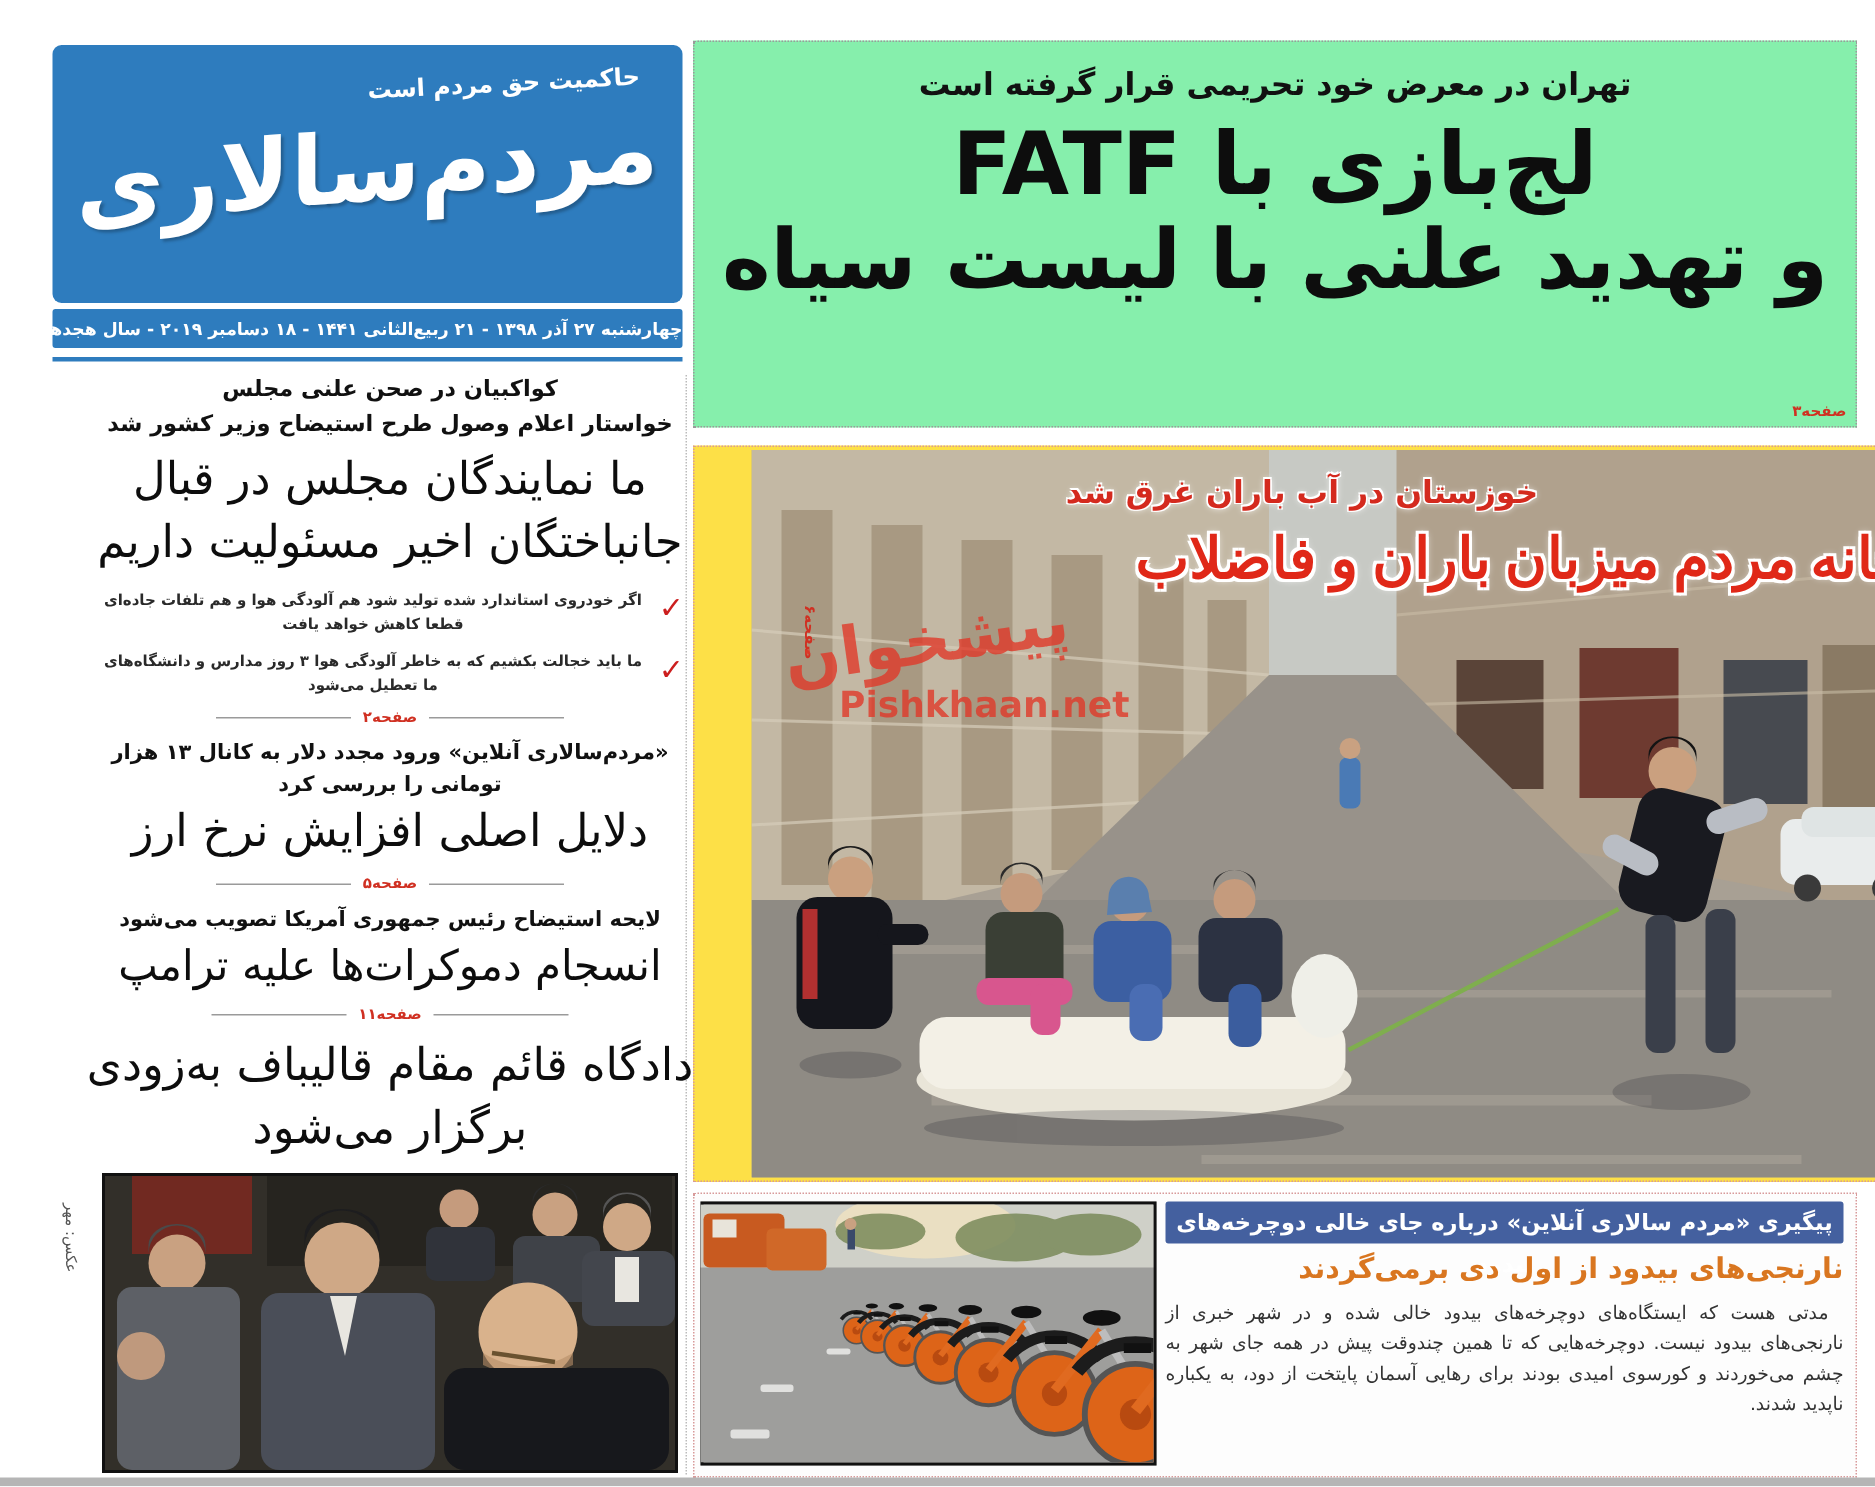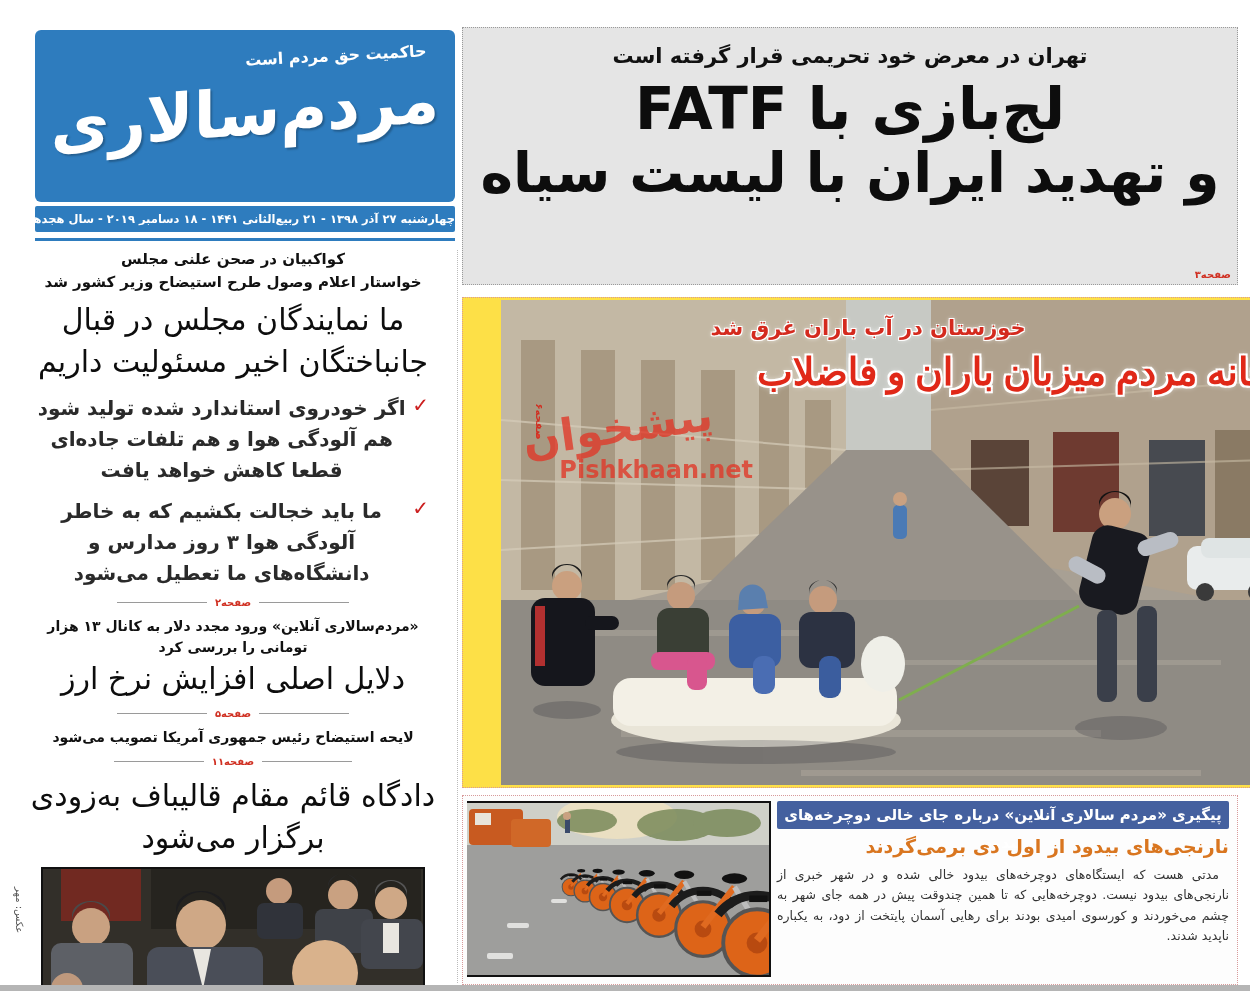--- a/index.html
+++ b/index.html
@@ -8,37 +8,37 @@
   .abs{position:absolute;}
 
   
   .masthead{right:795px;left:35px;top:30px;height:172px;background:#2e7cbe;border-radius:6px;color:#fff;}
   .masthead .slogan{position:absolute;top:16px;right:28px;font-size:16px;font-weight:bold;transform:rotate(-3deg);}
   .masthead .brand{position:absolute;top:46px;right:0;left:0;text-align:center;font-size:64px;font-weight:900;transform:rotate(-4deg) skewX(-4deg);text-shadow:2px 2px 2px rgba(0,0,0,.25);}
   .dateline{right:795px;left:35px;top:206px;height:26px;background:#2e7cbe;color:#fff;font-size:11.5px;font-weight:bold;text-align:center;line-height:26px;border-radius:2px;white-space:nowrap;}
   .bluerule{right:795px;left:35px;top:238px;height:3px;background:#2e7cbe;}
 
   
-  .lead-box{left:462px;top:27px;width:776px;height:258px;border:1px dotted #9a9a9a;background:#e5e5e5;text-align:center;box-sizing:border-box;}
+  .lead-box{left:462px;top:27px;width:776px;height:258px;border:1px dotted #9a9a9a;background:#86efac;text-align:center;box-sizing:border-box;}
   .lead-kicker{margin-top:16px;font-size:21px;font-weight:bold;color:#111;}
   .lead-h1{margin-top:10px;font-size:58px;font-weight:900;color:#0d0d0d;line-height:1.1;}
   .lead-h2{font-size:55px;font-weight:900;color:#0d0d0d;line-height:1.15;}
   .lead-pgref{position:absolute;right:6px;bottom:4px;}
 
   .pgref{color:#d03022;font-weight:bold;font-size:10px;}
 
   
-  .leftcol{left:23px;top:248px;width:420px;height:737px;text-align:center;color:#111;}
+  .leftcol{left:50px;top:248px;width:420px;height:737px;text-align:center;color:#111;}
   .kicker{font-size:15px;font-weight:bold;line-height:1.5;}
   .kicker-sm{font-size:14px;font-weight:bold;line-height:1.5;}
   .headline{font-size:30px;font-weight:400;line-height:1.4;color:#0d0d0d;}
   .bullets{margin:10px 14px 0 14px;text-align:center;}
   .bullet{display:flex;align-items:flex-start;margin-top:10px;}
   .check{color:#cc1f1f;font-size:20px;font-weight:900;margin-left:6px;flex:0 0 auto;}
-  .bullet-text{flex:1;font-size:20px;font-weight:bold;color:#2a2a2a;line-height:1.55;text-align:center;}
+  .bullet-text{flex:1;font-size:10px;font-weight:bold;color:#2a2a2a;line-height:1.55;text-align:center;}
   .divider{display:flex;align-items:center;justify-content:center;margin:8px 60px;}
   .divider .ln{flex:0 0 90px;height:1px;background:#9a9a9a;margin:0 8px;}
   .photo-frame{position:relative;margin:8px auto 0 auto;width:380px;height:196px;border:2px solid #111;background:#2c2a26;}
   .vert-credit{position:absolute;left:-18px;top:18px;transform:rotate(90deg);transform-origin:left top;font-size:10px;color:#555;white-space:nowrap;}
 
   
   .flood-box{left:462px;top:297px;width:812px;height:491px;border:1px dotted #d89a9a;box-sizing:border-box;background:#fde047;}
   .flood-art{position:absolute;inset:2px;}
   .flood-kicker{position:absolute;top:18px;right:0;left:0;text-align:center;font-size:21px;font-weight:900;color:#d42a1e;
     text-shadow:-1px -1px 0 #fff,1px -1px 0 #fff,-1px 1px 0 #fff,1px 1px 0 #fff,0 0 5px #fff;}
@@ -68,21 +68,21 @@
   <div class="abs masthead">
     <div class="slogan">حاکمیت حق مردم است</div>
     <div class="brand">مردم‌سالاری</div>
   </div>
   <div class="abs dateline">چهارشنبه ۲۷ آذر ۱۳۹۸ - ۲۱ ربیع‌الثانی ۱۴۴۱ - ۱۸ دسامبر ۲۰۱۹ - سال هجدهم - شماره ۵۰۴۶ - ۱۲ صفحه - ۲۰۰۰ تومان</div>
   <div class="abs bluerule"></div>
 
   <div class="abs lead-box">
     <div class="lead-kicker">تهران در معرض خود تحریمی قرار گرفته است</div>
     <div class="lead-h1">لج‌بازی با FATF</div>
-    <div class="lead-h2">و تهدید ایران با لیست سیاه</div>
+    <div class="lead-h2">و تهدید علنی با لیست سیاه</div>
     <span class="pgref lead-pgref">صفحه۳</span>
   </div>
 
   <div class="abs vsep"></div>
 
   <div class="abs leftcol">
 
     <div class="kicker">کواکبیان در صحن علنی مجلس</div>
     <div class="kicker">خواستار اعلام وصول طرح استیضاح وزیر کشور شد</div>
     <div class="headline" style="margin-top:6px;">ما نمایندگان مجلس در قبال جانباختگان اخیر مسئولیت داریم</div>
@@ -104,20 +104,21 @@
 
     <div class="kicker-sm">«مردم‌سالاری آنلاین» ورود مجدد دلار به کانال ۱۳ هزار تومانی را بررسی کرد</div>
     <div class="headline">دلایل اصلی افزایش نرخ ارز</div>
     <div class="divider">
       <span class="ln"></span>
         <span class="pgref">صفحه۵</span>
         <span class="ln"></span>
     </div>
 
     <div class="kicker-sm">لایحه استیضاح رئیس جمهوری آمریکا تصویب می‌شود</div>
+    <div class="headline" style="font-size:28px;">انسجام دموکرات‌ها علیه ترامپ</div>
     <div class="divider">
       <span class="ln"></span>
         <span class="pgref">صفحه۱۱</span>
         <span class="ln"></span>
     </div>
 
     <div class="headline">دادگاه قائم مقام قالیباف به‌زودی برگزار می‌شود</div>
 
     <div class="photo-frame">
       <svg width="380" height="196" viewBox="0 0 380 196" aria-hidden="true">

